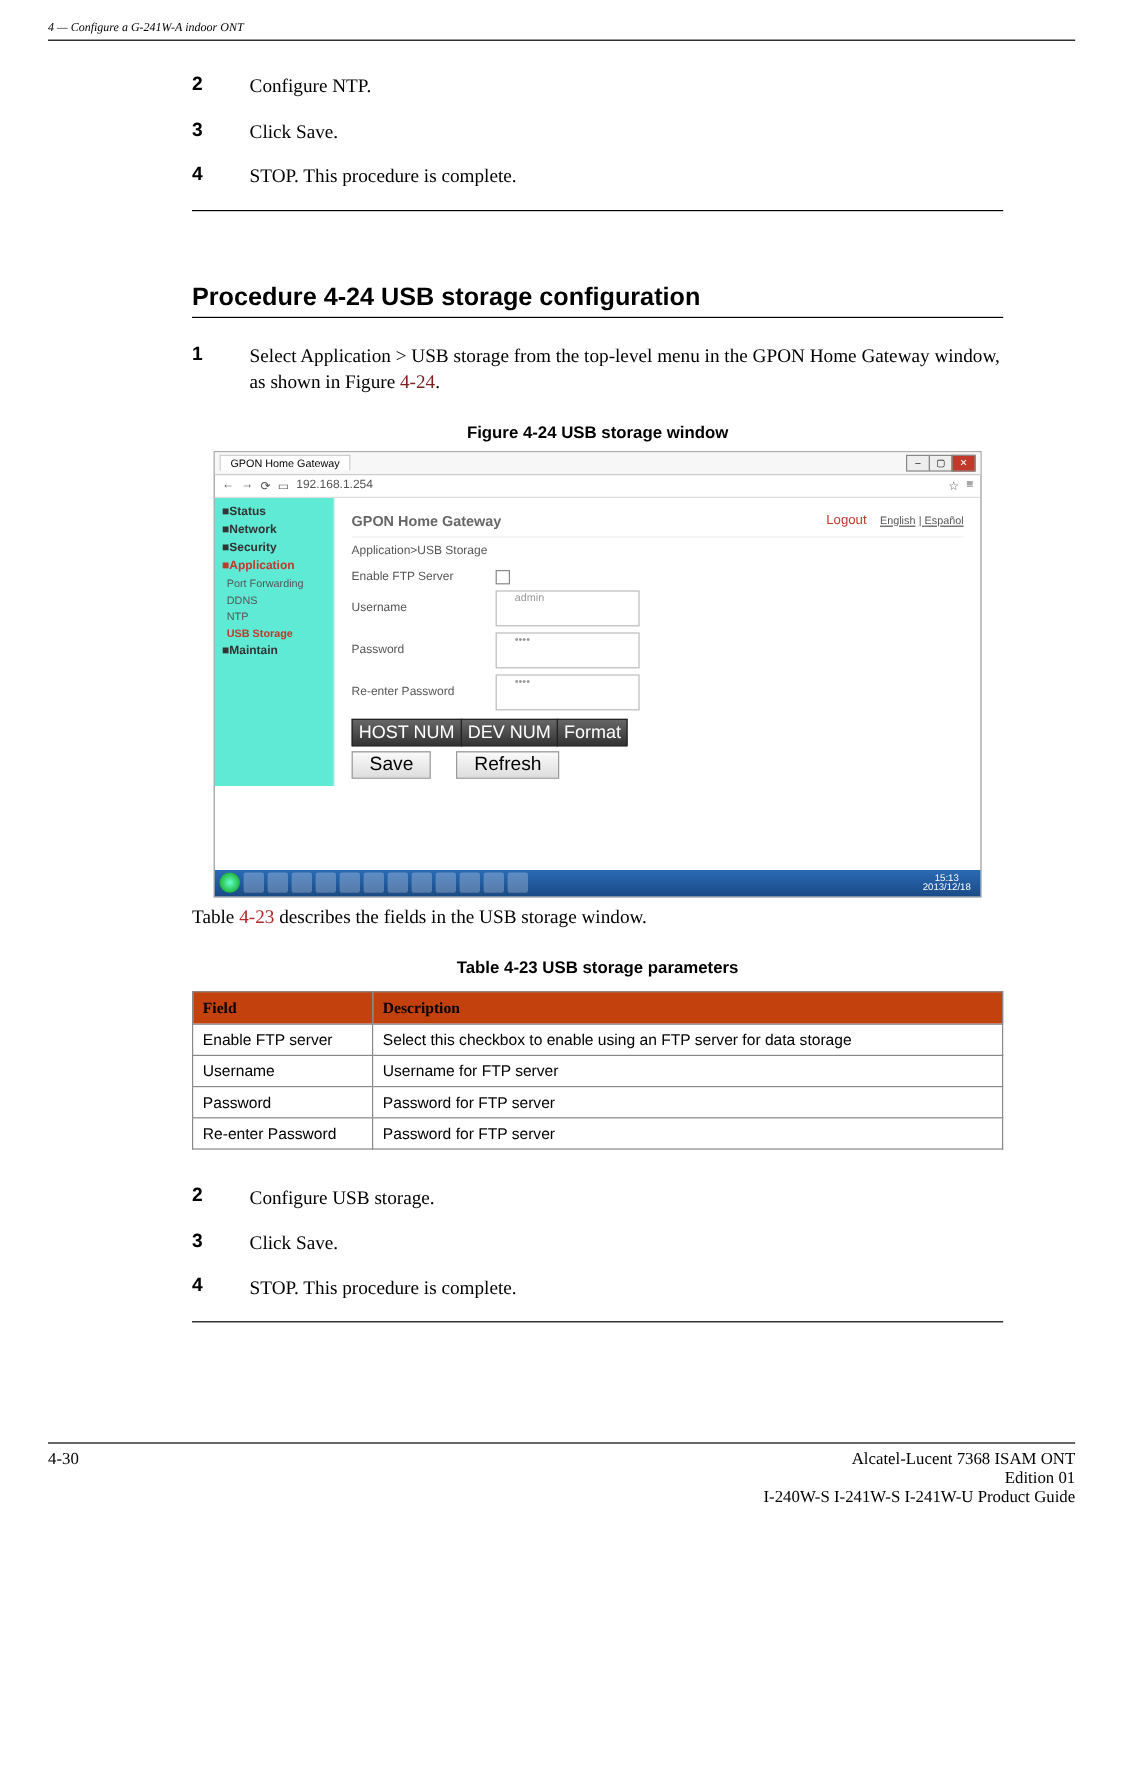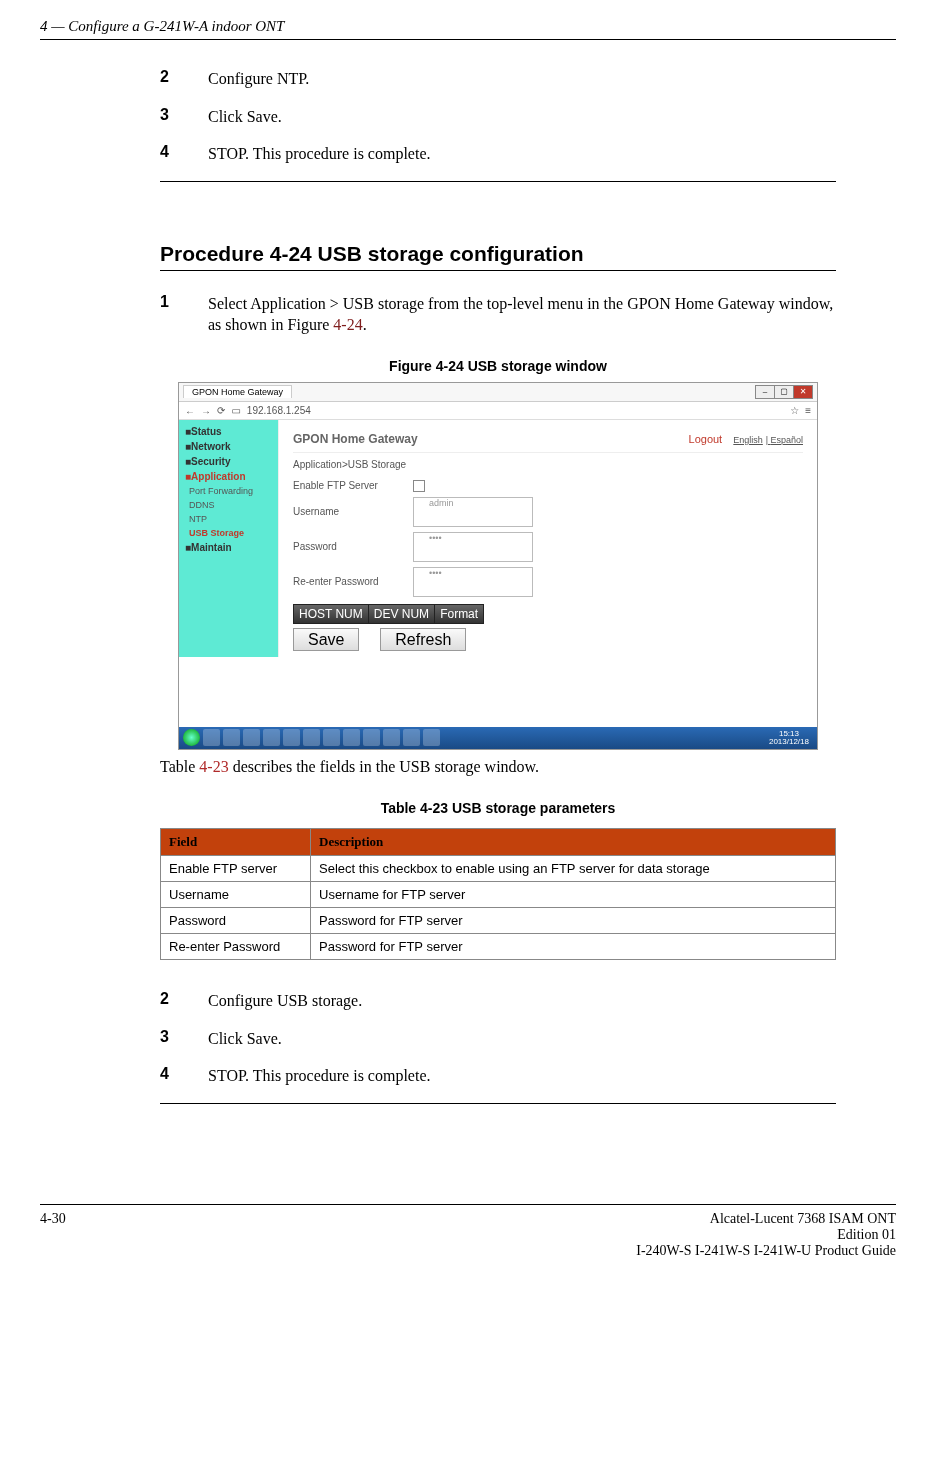--- a/index.html
+++ b/index.html
@@ -1,18 +1,18 @@
 <!DOCTYPE html>
 <html><head>
 <meta charset="utf-8">
 <style>
   * { box-sizing: border-box; margin: 0; padding: 0; }
   body { font-family: Georgia, 'Times New Roman', serif; font-size: 15px; color: #000; background: #fff; width: 936px; margin: 0 auto; }
   .page { padding: 18px 40px 30px 40px; }
-  .header-area { border-bottom: 1.5px solid #000; padding-bottom: 4px; margin-bottom: 28px; display: flex; justify-content: space-between; font-style: italic; font-size: 15px; }
+  .header-area { border-bottom: 1.5px solid #000; padding-bottom: 4px; margin-bottom: 28px; display: flex; justify-content: space-between; font-style: italic; font-size: 10px; }
   .content { padding: 0 60px 0 120px; }
   .steps { list-style: none; }
   .step { display: flex; margin-bottom: 16px; font-size: 16px; }
   .stepnum { font-weight: bold; width: 48px; flex-shrink: 0; font-family: Arial, sans-serif; }
   .steptxt { flex: 1; line-height: 1.35; }
   hr.rule { border: none; border-top: 1px solid #000; margin: 16px 0 60px 0; }
   hr.rule2 { border: none; border-top: 1px solid #000; margin: 16px 0 30px 0; }
   h2.proc { font-family: Arial, sans-serif; font-size: 21px; font-weight: bold; margin-bottom: 22px; border-bottom: 1.5px solid #000; padding-bottom: 4px; }
   .figcap { font-family: Arial, sans-serif; font-weight: bold; text-align: center; font-size: 14px; margin: 22px 0 8px 0; }
   .figref { color: #7f1d1d; }
@@ -35,21 +35,21 @@
   .mp-head { display: flex; justify-content: space-between; align-items: center; border-bottom: 1px solid #eee; padding: 4px 0 6px 0; margin-bottom: 6px; }
   .mp-title { font-weight: bold; color: #666; font-size: 12px; }
   .logout { color: #c0392b; font-size: 11px; }
   .langs { font-size: 9px; color: #555; text-decoration: underline; }
   .crumb { font-size: 10px; color: #555; margin-bottom: 10px; }
   .frow { display: flex; align-items: center; margin: 5px 0; font-size: 10px; color: #555; }
   .flabel { width: 120px; }
   .finput { border: 1px solid #bbb; height: 30px; width: 120px; font-size: 9px; padding: 0 15px; color: #999; }
   .fcb { width: 12px; height: 12px; border: 1px solid #888; }
   .btnrow { margin-top: 10px; }
-  .tbtn { background: linear-gradient(#666,#333); color: #fff; font-size: 12px; padding: 2px 5px; border: 1px solid #222; margin-right: -1px; }
+  .tbtn { background: linear-gradient(#666,#333); color: #fff; font-size: 15px; padding: 2px 5px; border: 1px solid #222; margin-right: -1px; }
   .sbtn { background: linear-gradient(#fafafa,#ddd); border: 1px solid #999; padding: 2px 14px; font-size: 16px; margin-right: 18px; }
   .taskbar { display:flex; align-items:center; background: linear-gradient(#2a6ab5,#1a4a85); height: 22px; padding: 0 4px; gap:3px;}
   .ticon { width: 17px; height: 17px; border-radius: 2px; background: rgba(255,255,255,0.25); }
   .ticon.rnd { border-radius: 50%; background: radial-gradient(#6fc,#090); }
   .tbfill { flex:1; }
   .tclock { color:#fff; font-size:8px; text-align:center; line-height:1; padding:0 4px; }
   
   .tblcap { font-family: Arial, sans-serif; font-weight: bold; text-align: center; font-size: 14px; margin: 24px 0 12px 0; }
   table.params { width: 100%; border-collapse: collapse; font-size: 13px; font-family: Arial, sans-serif; }
   table.params th, table.params td { border: 1px solid #888; padding: 5px 8px; text-align: left; }

